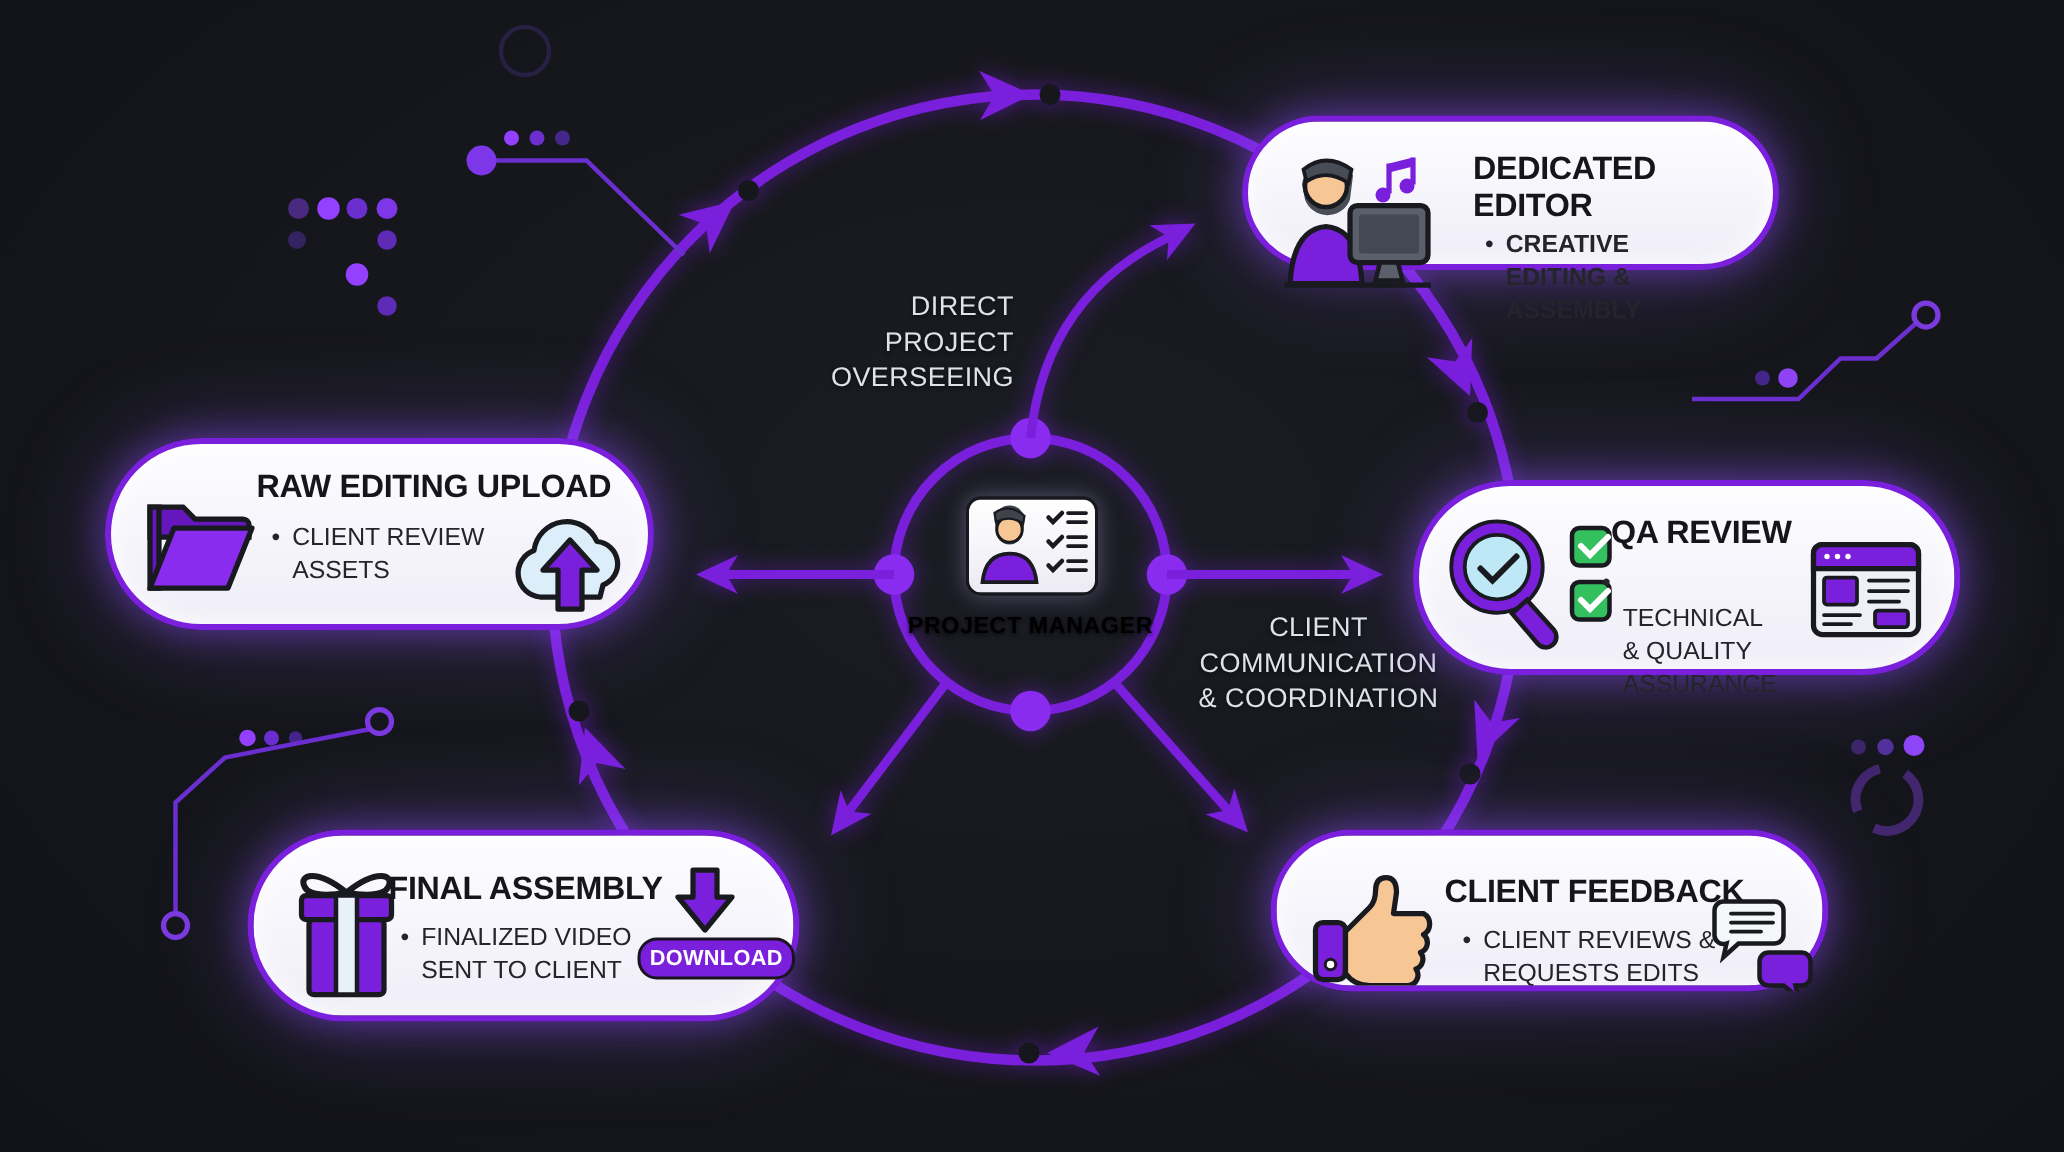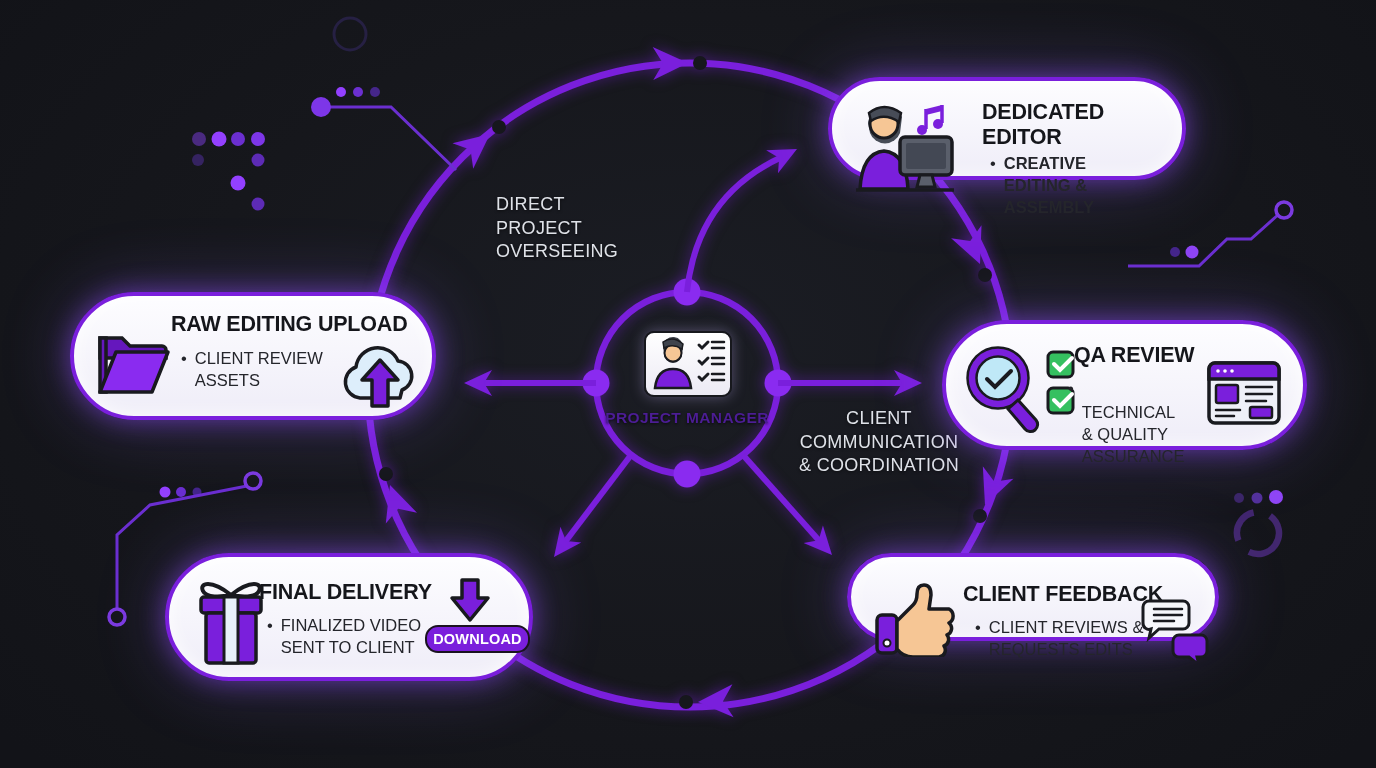--- a/index.html
+++ b/index.html
@@ -11,40 +11,40 @@
   }
   #stage { position:absolute; inset:0; width:1376px; height:768px; }
   svg.layer { position:absolute; left:0; top:0; }
   #flow-svg { filter: drop-shadow(0 0 7px rgba(123,31,224,0.55)); }
 
   .float-label {
     position:absolute; color:#dfe2e8; font-size:18px; font-weight:400;
     white-space:pre-line; line-height:23.5px; letter-spacing:0.3px;
     text-shadow:0 1px 3px rgba(0,0,0,0.6);
   }
-  #label-overseeing { left:496px; top:193px; width:180px; }
+  #label-overseeing { left:496px; top:193px; width:180px; text-align:right; }
   #label-communication { left:788px; top:407px; width:182px; text-align:center; }
 
   .card {
     position:absolute; background:linear-gradient(180deg,#fdfdff 0%, #efedf8 100%);
     border:4px solid #7a1fdc; border-radius:70px;
     box-shadow:0 0 26px rgba(138,70,245,0.55), 0 0 70px rgba(150,110,255,0.28), inset 0 0 18px rgba(255,255,255,0.9);
   }
   .card .icon { position:absolute; }
   .card .title {
     position:absolute; font-weight:700; color:#15161b; font-size:21.5px;
     letter-spacing:-0.2px; line-height:25px;
   }
   .card .bullet { position:absolute; display:flex; color:#24252b; font-size:16.5px; line-height:22px; }
   .card .bullet .mk { margin-right:8px; }
 
   #card-raw      { left:70px;  top:292px; width:366px; height:128px; }
   #card-editor   { left:828px; top:77px;  width:358px; height:103px; }
   #card-qa       { left:942px; top:320px; width:365px; height:130px; }
-  #card-feedback { left:847px; top:553px; width:372px; height:88px; }
+  #card-feedback { left:847px; top:553px; width:372px; height:108px; }
   #card-final    { left:165px; top:553px; width:368px; height:128px; }
 
   #card-raw .icon-l { left:20px; top:26px; }   #card-raw .title { left:97px; top:16px; width:300px; }
   #card-raw .bullet { left:107px; top:51px; }  #card-raw .bullet .bt { width:132px; }
   #card-raw .icon-r { left:262px; top:36px; }
 
   #card-editor .icon-l { left:22px; top:16px; } #card-editor .title { left:150px; top:19px; width:135px; }
   #card-editor .bullet { left:158px; top:71px; } #card-editor .bullet .bt { width:145px;font-weight:bold; }
 
   #card-qa .icon-l { left:14px; top:20px; }    #card-qa .title { left:128px; top:19px; width:200px; }
@@ -68,21 +68,21 @@
   }
 
   #center-card {
     position:absolute; left:644px; top:331px; width:88px; height:66px;
     background:linear-gradient(180deg,#ffffff,#eceaf4); border:2.5px solid #17181d; border-radius:10px;
     box-shadow:0 0 14px rgba(200,180,255,0.35);
     display:flex; align-items:center; justify-content:center;
   }
   #center-label {
     position:absolute; left:597px; top:409px; width:180px; text-align:center;
-    color:#4c1d95; font-weight:700; font-size:15.5px; letter-spacing:0.4px;
+    color:#000000; font-weight:700; font-size:15.5px; letter-spacing:0.4px;
     text-shadow:0 1px 3px rgba(0,0,0,0.7);
   }
 </style>
 </head>
 <body>
 
 <div id="stage">
 
   <svg id="flow-svg" class="layer" width="1376" height="768" viewBox="0 0 1376 768">
     <defs>
@@ -311,21 +311,21 @@
     </svg>
   </div>
 
   <div class="card" id="card-final">
     <svg class="icon icon-l" width="80" height="94" viewBox="0 0 80 94">
       <path d="M40,22 C20,6 8,10 12,18 C15,25 30,24 40,22 C50,24 65,25 68,18 C72,10 60,6 40,22 Z" fill="none" stroke="#191a1f" stroke-width="4" stroke-linejoin="round"></path>
       <rect x="10" y="24" width="60" height="16" rx="3" fill="#7a1fdc" stroke="#191a1f" stroke-width="3.5"></rect>
       <rect x="15" y="40" width="50" height="50" rx="3" fill="#7a1fdc" stroke="#191a1f" stroke-width="3.5"></rect>
       <rect x="33" y="24" width="14" height="66" fill="#e8f1fa" stroke="#191a1f" stroke-width="3"></rect>
     </svg>
-    <div class="title">FINAL DELIVERY</div>
+    <div class="title">FINAL ASSEMBLY</div>
     <div class="bullet">
       <span class="mk">•</span>
       <span class="bt">FINALIZED VIDEO SENT TO CLIENT</span>
     </div>
     <svg class="icon icon-r" width="42" height="46" viewBox="0 0 42 46">
       <path d="M13,3 h16 v18 h10 L21,43 L3,21 h10 Z" fill="#7a1fdc" stroke="#191a1f" stroke-width="3.5" stroke-linejoin="round"></path>
     </svg>
     <div id="download-btn">DOWNLOAD</div>
   </div>
 

